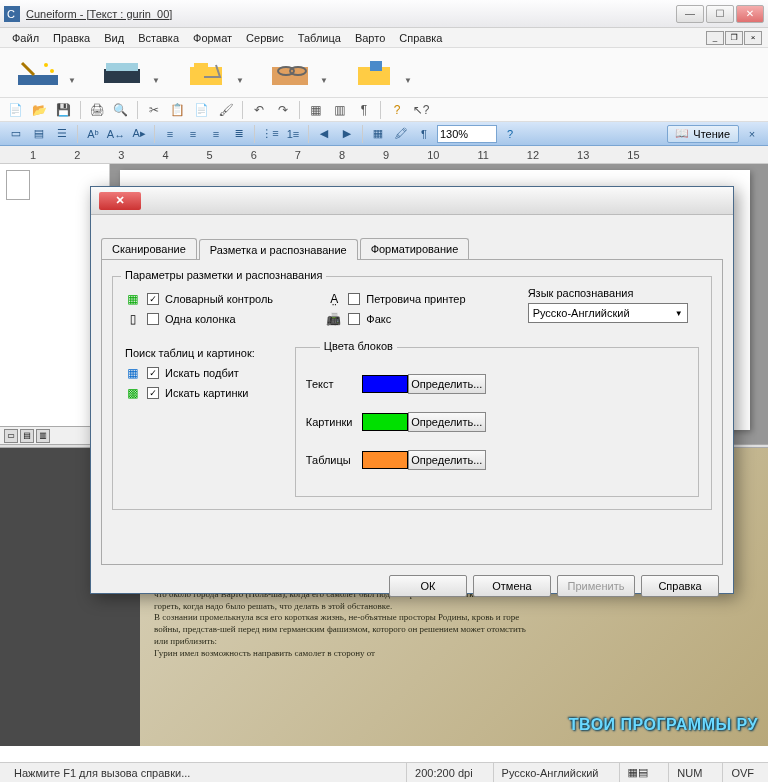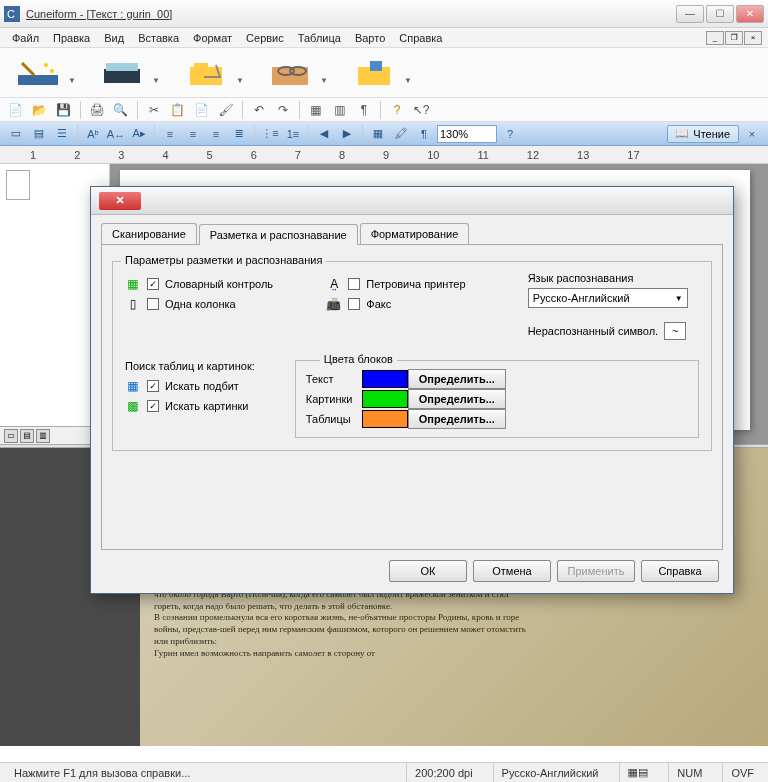--- a/index.html
+++ b/index.html
@@ -60,45 +60,45 @@
 
 .statusbar { height: 20px; background: #f0f0f0; border-top: 1px solid #ccc; display: flex; align-items: center; padding: 0 6px; gap: 12px; color: #333; position: absolute; bottom: 0; left: 0; right: 0; }
 .statusbar .cell { border-left: 1px solid #ccc; padding: 0 8px; height: 100%; display: flex; align-items: center; }
 .statusbar .first { border: none; flex: 1; }
 
 
 .modal { position: absolute; left: 90px; top: 186px; width: 644px; height: 408px; background: #f0f0f0; border: 1px solid #4a6a8a; box-shadow: 4px 4px 16px rgba(0,0,0,0.4); z-index: 100; }
 .modal .dtitle { height: 28px; background: linear-gradient(#fafafa, #dcdcdc); border-bottom: 1px solid #bbb; display: flex; align-items: center; padding: 0 8px; }
 .modal .dtitle .txt { flex: 1; color: #333; }
 .modal .dtitle .xbtn { width: 42px; height: 18px; background: linear-gradient(#e77,#c33); border-radius: 2px; color: #fff; display: flex; align-items: center; justify-content: center; font-weight: bold; }
-.modal .tabs { display: flex; padding: 8px 10px 0 10px; }
+.modal .tabs { display: flex; padding: 23px 10px 0 10px; }
 .modal .tab { padding: 4px 10px; border: 1px solid #aaa; border-bottom: none; background: #f0f0f0; margin-right: 2px; border-radius: 3px 3px 0 0; }
 .modal .tab.active { background: #f0f0f0; position: relative; top: 1px; }
 .modal .tabbody { margin: 0 10px 10px 10px; border: 1px solid #aaa; height: 306px; padding: 10px; background: #f0f0f0; }
 .modal .btnrow { display: flex; justify-content: flex-end; gap: 6px; padding: 0 14px 10px 0; }
 .modal .dbtn { width: 78px; height: 22px; border: 1px solid #888; background: linear-gradient(#fafafa,#e0e0e0); border-radius: 2px; display: flex; align-items: center; justify-content: center; }
 .modal .dbtn.disabled { color: #999; }
 
 .groupbox { border: 1px solid #bbb; padding: 10px 12px 12px 12px; position: relative; margin-top: 6px; }
 .groupbox .legend { position: absolute; top: -8px; left: 8px; background: #f0f0f0; padding: 0 4px; }
 .row { display: flex; align-items: center; gap: 6px; margin: 4px 0; }
 .chk { width: 12px; height: 12px; border: 1px solid #666; background: #fff; display: flex; align-items: center; justify-content: center; font-size: 9px; color: #000; }
 .icn { width: 16px; height: 16px; display: flex; align-items: center; justify-content: center; font-size: 12px; }
 .twocol { display: flex; gap: 30px; }
 .col { flex: 1; }
 .select { width: 160px; height: 20px; border: 1px solid #7a7a7a; background: #fff; display: flex; align-items: center; padding: 0 4px; justify-content: space-between; }
 .select .arr { font-size: 8px; }
 .smallinput { width: 22px; height: 18px; border: 1px solid #7a7a7a; background: #fff; text-align: center; }
 
 .colorgroup { border: 1px solid #bbb; padding: 8px 10px; position: relative; }
 .colorgroup .legend { position: absolute; top: -8px; left: 24px; background: #f0f0f0; padding: 0 4px; }
-.crow { display: flex; align-items: center; margin: 0 0; }
+.crow { display: flex; align-items: center; margin: 18px 0; }
 .crow .lbl { width: 56px; }
 .swatch { width: 46px; height: 18px; border: 1px solid #000; }
-.defbtn { width: 98px; height: 20px; border: 1px solid #888; background: linear-gradient(#fafafa,#e0e0e0); display: flex; align-items: center; justify-content: center; font-weight: bold; }
+.defbtn { width: 78px; height: 20px; border: 1px solid #888; background: linear-gradient(#fafafa,#e0e0e0); display: flex; align-items: center; justify-content: center; }
 </style>
 </head>
 <body>
 
 <div class="titlebar">
   <div class="icon">
     <svg width="16" height="16">
         <rect width="16" height="16" fill="#3a6aa0"></rect>
         <text x="3" y="12" fill="#fff" font-size="10">C</text>
       </svg>
@@ -234,21 +234,21 @@
     <span>4</span>
     <span>5</span>
     <span>6</span>
     <span>7</span>
     <span>8</span>
     <span>9</span>
     <span>10</span>
     <span>11</span>
     <span>12</span>
     <span>13</span>
-    <span>17</span>
+    <span>15</span>
 </div>
 
 <div class="docarea">
   <div class="leftpanel">
     <div class="thumb"></div>
     <div class="tabstrip">
       <div class="tb">▭</div>
       <div class="tb">▤</div>
       <div class="tb">▥</div>
     </div>
@@ -259,20 +259,21 @@
 <div class="splitter"></div>
 
 <div class="imgpane">
   <div class="leftdark"></div>
   <div class="newspaper">
     <div class="paper"></div>
     <div class="textcol" style="white-space:pre-wrap;text-indent:16px">В жизни людей бывают такие мгновения, которые кому несут позор, а кому бессмертие.
 У молодого летчика-штурмовика гвардии младшего лей-тенанта Николая Петровича Гурина такое мгновение было 20 января 1945 года во время штурма железнодорож-ной станции Мацишевице, что около города Варто (Поль-ша), когда его самолет был подбит вражеской зениткой и стал гореть, когда надо было решать, что делать в этой обстановке.
 В сознании промелькнула вся его короткая жизнь, не-объятные просторы Родины, кровь и горе войны, представ-шей перед ним германским фашизмом, которого он решением может отомстить или приблизить:
 Гурин имел возможность направить самолет в сторону от</div>
+    <div class="watermark">ТВОИ ПРОГРАММЫ РУ</div>
   </div>
 </div>
 
 <div class="statusbar">
   <div class="cell first">Нажмите F1 для вызова справки...</div>
   <div class="cell">200:200 dpi</div>
   <div class="cell">Русско-Английский</div>
   <div class="cell">▦▤</div>
   <div class="cell">NUM</div>
   <div class="cell">OVF</div>
@@ -314,24 +315,20 @@
             <span class="chk"></span>
             <span>Факс</span>
           </div>
         </div>
         <div class="col">
           <div style="margin-bottom:4px">Язык распознавания</div>
           <div class="select">
             <span>Русско-Английский</span>
             <span class="arr">▼</span>
           </div>
-          <div class="row" style="margin-top:14px">
-            <span>Нераспознанный символ.</span>
-            <input class="smallinput" value="~" style="">
-          </div>
         </div>
       </div>
 
       <div style="margin-top:16px;display:flex;gap:40px">
         <div>
           <div style="margin-bottom:6px">Поиск таблиц и картинок:</div>
           <div class="row">
             <span class="icn" style="color:#06c">▦</span>
             <span class="chk">✓</span>
             <span>Искать подбит</span>

